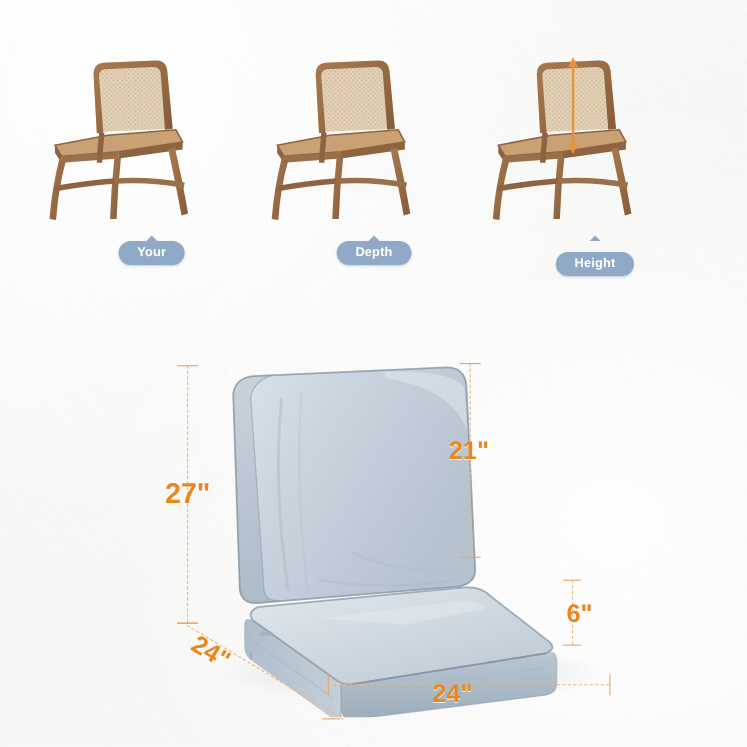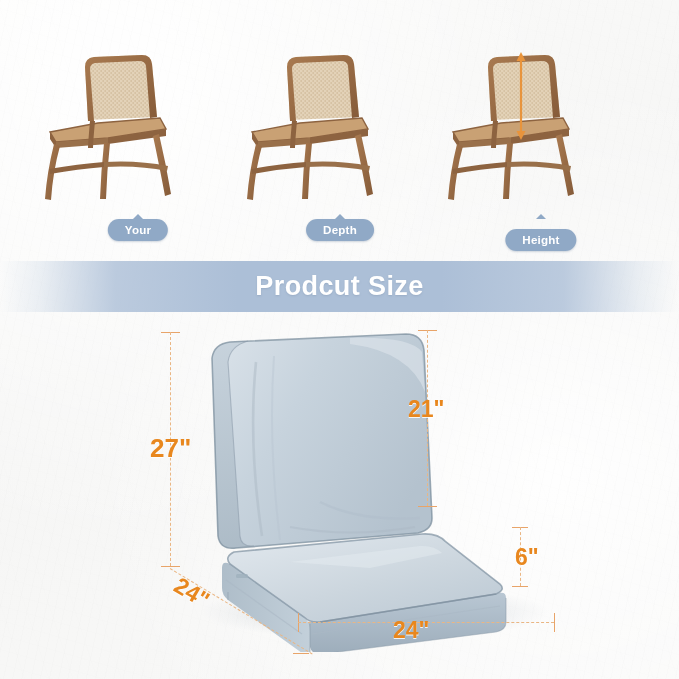--- a/index.html
+++ b/index.html
@@ -295,23 +295,20 @@
           <line x1="80" y1="14" x2="80" y2="90" stroke="#e8943c" stroke-width="2.2"></line>
           <polygon points="80,8 75.5,17 84.5,17" fill="#e8943c"></polygon>
           <polygon points="80,96 75.5,87 84.5,87" fill="#e8943c"></polygon>
         </g>
       </svg>
     </div>
     <div class="pill-pointer" style="top:170px;"></div>
     <div class="pill" style="top:185px;">Height</div>
   </div>
 
-  <div id="banner">
-    <div id="banner-title">Prodcut Size</div>
-  </div>
 
   <div id="product-area">
 
     <div id="cushion-art">
       <svg width="390" height="330" viewBox="0 0 390 330">
         <defs>
           <linearGradient id="backFace" x1="0" y1="0" x2="1" y2="0.6">
             <stop offset="0%" stop-color="#dbe3ea"></stop>
             <stop offset="42%" stop-color="#c7d3dd"></stop>
             <stop offset="100%" stop-color="#b4c2ce"></stop>

